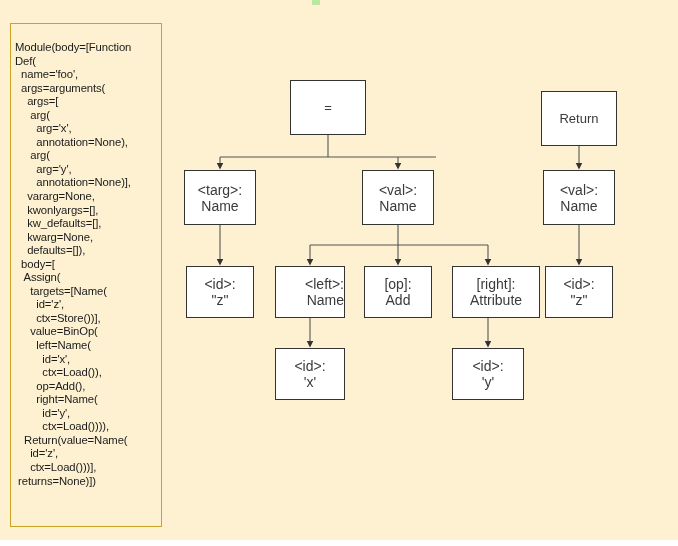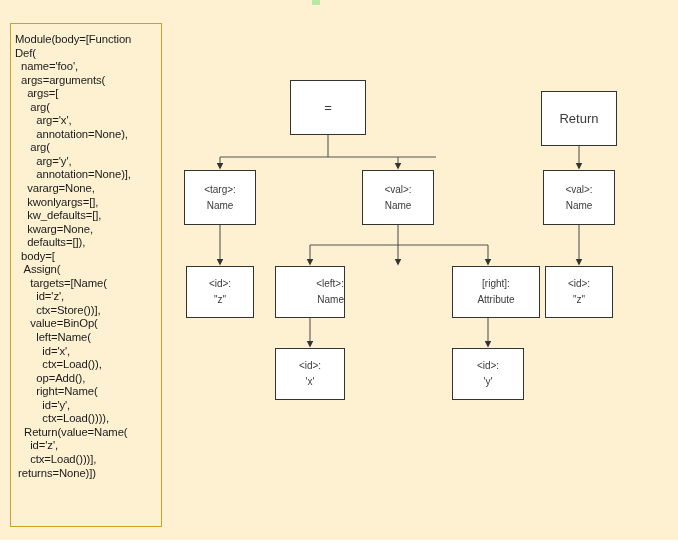--- a/index.html
+++ b/index.html
@@ -40,21 +40,21 @@
   
   .code-panel {
     position: absolute;
     left: 10px;
     top: 23px;
     width: 152px;
     height: 504px;
     box-sizing: border-box;
     border: 1.5px solid #c9a227;
     background: #fdf1d2;
-    padding: 9px 3px 4px 4px;
+    padding: 17px 3px 4px 4px;
     overflow: hidden;
   }
   .code-text {
     margin: 0;
     font-family: "Liberation Sans", sans-serif;
     font-size: 11.3px;
     line-height: 13.55px;
     color: #1b1b1b;
     white-space: pre;
     letter-spacing: -0.1px;
@@ -72,21 +72,21 @@
   .node {
     position: absolute;
     box-sizing: border-box;
     background: #ffffff;
     border: 1.3px solid #333333;
     display: flex;
     flex-direction: column;
     align-items: center;
     justify-content: center;
     font-family: "Liberation Sans", sans-serif;
-    font-size: 10px;
+    font-size: 14px;
     line-height: 16px;
     color: #3a3a3a;
     text-align: center;
   }
   .node .l1, .node .l2 { display: block; white-space: nowrap; }
   .node.single { font-size: 13px; }
 
   
   #n-assign   { left: 290px; top: 80px;  width: 76px;  height: 55px; }
   #n-targ     { left: 184px; top: 170px; width: 72px;  height: 55px; }
@@ -202,20 +202,24 @@
   <div class="node" id="n-id-z1">
     <span class="l1">&lt;id&gt;:</span>
     <span class="l2">"z"</span>
   </div>
 
   <div class="node" id="n-left">
     <span class="l1">&lt;left&gt;:</span>
     <span class="l2">Name</span>
   </div>
 
+  <div class="node" id="n-op">
+    <span class="l1">[op]:</span>
+    <span class="l2">Add</span>
+  </div>
 
   <div class="node" id="n-right">
     <span class="l1">[right]:</span>
     <span class="l2">Attribute</span>
   </div>
 
   <div class="node" id="n-id-z2">
     <span class="l1">&lt;id&gt;:</span>
     <span class="l2">"z"</span>
   </div>

